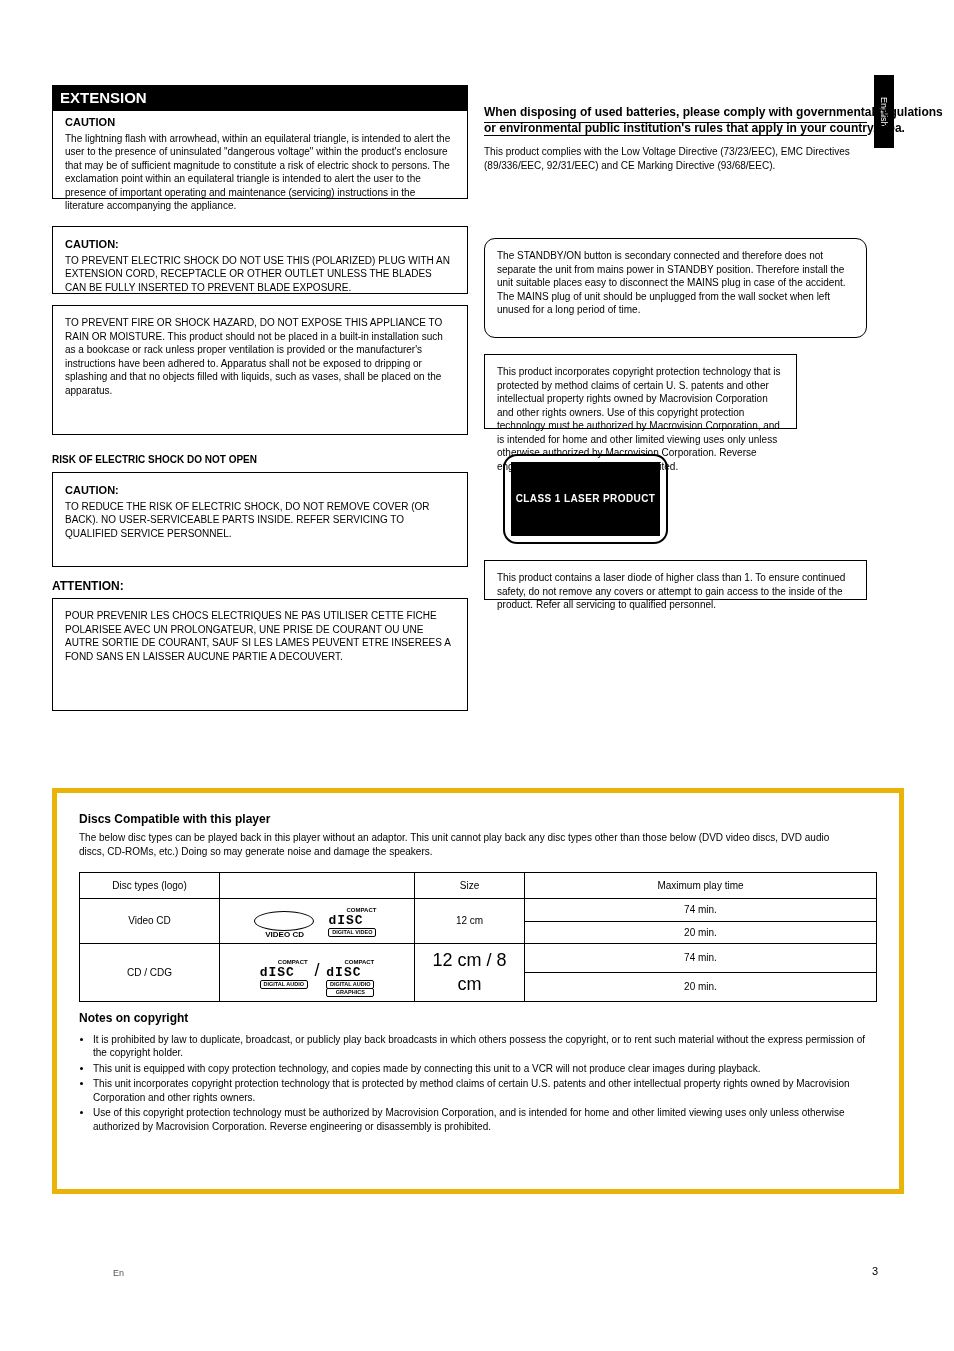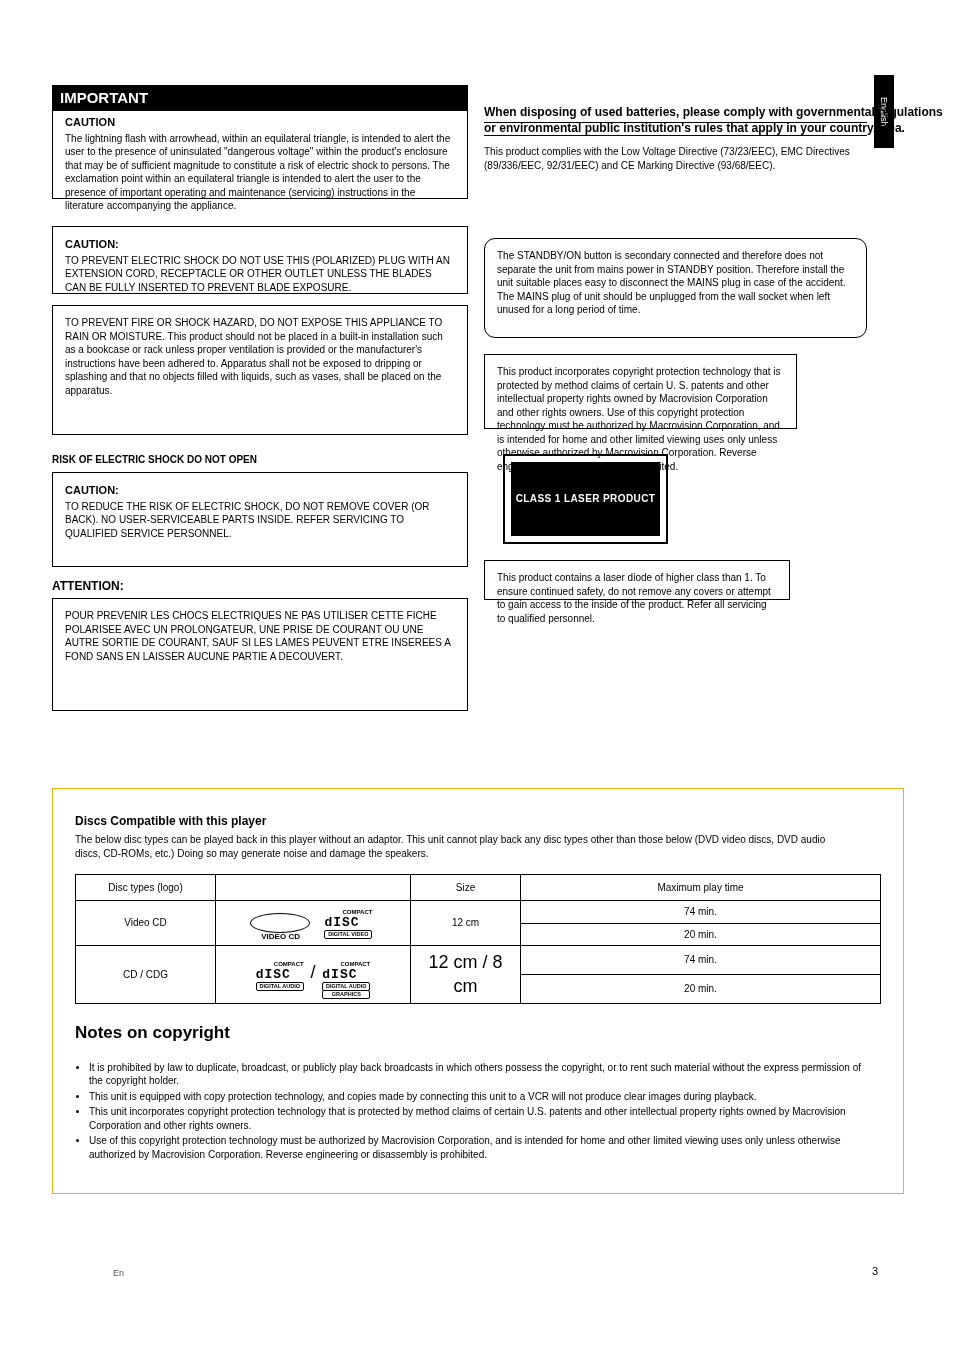--- a/index.html
+++ b/index.html
@@ -76,21 +76,21 @@
       padding: 10px 12px;
     }
     .box-l1 { top: 104px; left: 52px; width: 416px; height: 95px; }
     .box-l2 { top: 226px; left: 52px; width: 416px; height: 68px; }
     .box-l3 { top: 305px; left: 52px; width: 416px; height: 130px; }
     .box-l4 { top: 472px; left: 52px; width: 416px; height: 95px; }
     .box-l5 { top: 598px; left: 52px; width: 416px; height: 113px; }
 
     .box-r1 { top: 238px; left: 484px; width: 383px; height: 100px; border-radius: 11px; }
     .box-r2 { top: 354px; left: 484px; width: 313px; height: 75px; }
-    .box-r3 { top: 560px; left: 484px; width: 306px; height: 40px; }
+    .box-r3 { top: 560px; left: 484px; width: 383px; height: 40px; }
 
     .section-l4-title {
       position: absolute;
       top: 453px;
       left: 52px;
       font-size: 10px;
       font-weight: bold;
     }
     .section-l5-title {
       position: absolute;
@@ -100,21 +100,21 @@
       font-weight: bold;
     }
 
     .laser-label {
       position: absolute;
       top: 454px;
       left: 503px;
       width: 165px;
       height: 90px;
       border: 2px solid #000;
-      border-radius: 0;
+      border-radius: 14px;
       padding: 6px;
     }
     .laser-inner {
       width: 100%;
       height: 100%;
       background: #000;
       color: #fff;
       display: flex;
       align-items: center;
       justify-content: center;
@@ -122,37 +122,37 @@
       font-weight: bold;
       letter-spacing: 0.4px;
     }
 
     .big-box {
       position: absolute;
       top: 788px;
       left: 52px;
       width: 852px;
       height: 406px;
-      border: 1px solid #eab308;
-      padding: 24px 22px;
+      border: 5px solid #eab308;
+      padding: 18px 22px;
     }
     .bb-title {
       font-size: 12px;
       font-weight: bold;
       margin-bottom: 4px;
     }
     .bb-desc {
       margin-bottom: 14px;
       width: 770px;
     }
     table.disc-table {
       width: 100%;
       border-collapse: collapse;
       font-size: 10px;
-      margin-bottom: 18px;
+      margin-bottom: 8px;
     }
     table.disc-table th, table.disc-table td {
       border: 1px solid #000;
       padding: 4px 6px;
       text-align: center;
       vertical-align: middle;
     }
     table.disc-table th {
       font-weight: normal;
       height: 26px;
@@ -219,23 +219,23 @@
       font-weight: bold;
     }
     .disc-logo .sub2 {
       bottom: -10px;
     }
     .slash-cell {
       font-size: 18px;
     }
 
     .bb-note-title {
-      font-size: 17px;
-      font-weight: bold;
-      margin-bottom: 16px;
+      font-size: 12px;
+      font-weight: bold;
+      margin-bottom: 7px;
     }
     .bb-list {
       list-style: disc;
       padding-left: 14px;
       width: 796px;
     }
     .bb-list li { margin-bottom: 2px; }
 
     .page-num {
       position: absolute;
@@ -250,21 +250,21 @@
       font-size: 9px;
       color: #555;
       padding-left: 37px;
     }
     .caution-title { font-weight: bold; margin-bottom: 2px; }
     .sm { font-size: 10px; }
   </style>
 </head>
 <body>
 
-<div class="top-black-bar">IMPORTANT</div>
+<div class="top-black-bar">EXTENSION</div>
 <div class="right-tab">English</div>
 
 <div class="rc-title">When disposing of used batteries, please comply with governmental regulations or environmental public institution's rules that apply in your country/area.</div>
 <div class="top-right-hr1"></div>
 <div class="top-right-hr2"></div>
 <div class="rc-para1 sm">This product complies with the Low Voltage Directive (73/23/EEC), EMC Directives (89/336/EEC, 92/31/EEC) and CE Marking Directive (93/68/EEC).</div>
 
 <div class="box box-l1">
   <div class="caution-title">CAUTION</div>
   <div class="sm">The lightning flash with arrowhead, within an equilateral triangle, is intended to alert the user to the presence of uninsulated "dangerous voltage" within the product's enclosure that may be of sufficient magnitude to constitute a risk of electric shock to persons. The exclamation point within an equilateral triangle is intended to alert the user to the presence of important operating and maintenance (servicing) instructions in the literature accompanying the appliance.</div>

